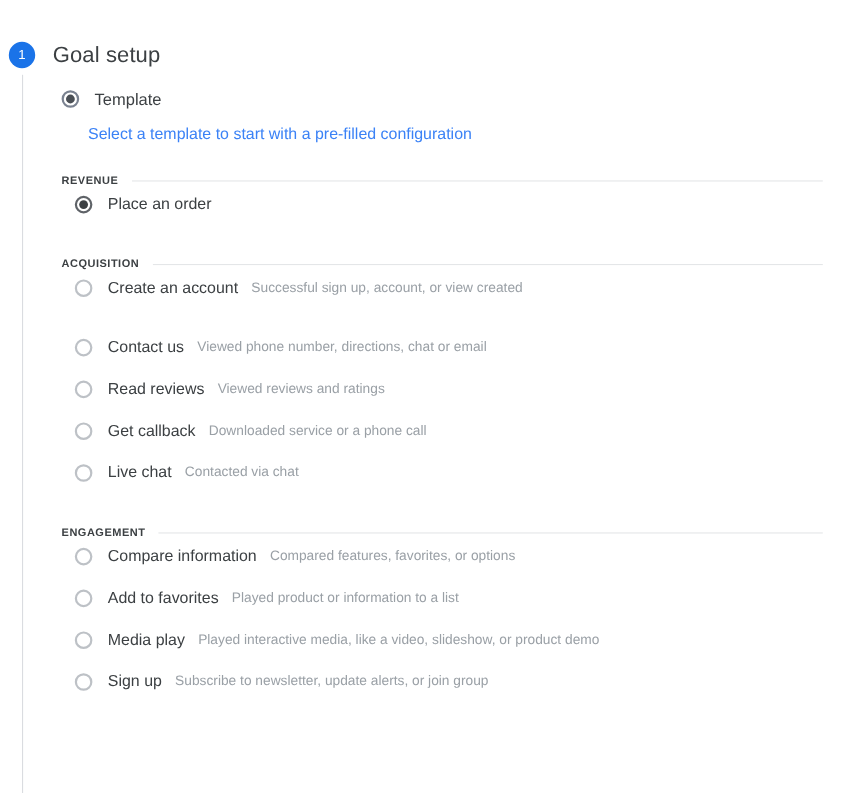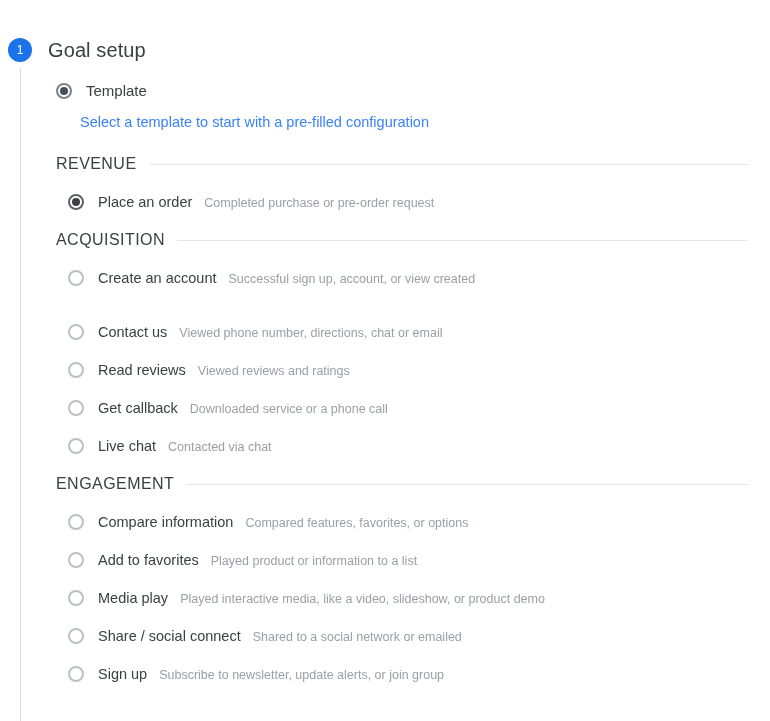--- a/index.html
+++ b/index.html
@@ -60,21 +60,21 @@
   }
 
   
   .content {
     padding-left: 56px;
     box-sizing: border-box;
   }
 
   .template-row {
     display: flex;
-    align-items: flex-end;
+    align-items: flex-start;
     margin-top: 14px;
   }
   .template-label {
     font-size: 15px;
     color: #3c4043;
     margin-left: 14px;
   }
 
   .help-text {
     font-size: 14.5px;
@@ -126,36 +126,36 @@
   }
   .section + .section {
     margin-top: 22px;
   }
   .section-head {
     display: flex;
     align-items: center;
     height: 16px;
   }
   .section-head .title {
-    font-size: 16px;
-    font-weight: normal;
+    font-size: 10px;
+    font-weight: bold;
     color: #3c4043;
     letter-spacing: 0.45px;
     white-space: nowrap;
   }
   .section-head .rule {
     flex: 1;
     height: 1px;
     background: #e4e6e8;
     margin-left: 12px;
   }
 
   .option {
     display: flex;
-    align-items: flex-end;
+    align-items: flex-start;
     height: 32px;
     margin-top: 6px;
     padding-left: 12px;
   }
   .option .label {
     font-size: 14.5px;
     color: #3c4043;
     margin-left: 14px;
     white-space: nowrap;
   }
@@ -186,21 +186,20 @@
 
 <div class="sections">
     <div class="section">
       <div class="section-head">
         <span class="title">REVENUE</span>
         <span class="rule"></span>
       </div>
       <div class="option">
         <span class="radio checked"></span>
         <span class="label">Place an order</span>
-        <span class="desc">Completed purchase or pre-order request</span>
       </div>
     </div>
     <div class="section">
       <div class="section-head">
         <span class="title">ACQUISITION</span>
         <span class="rule"></span>
       </div>
       <div class="option">
         <span class="radio"></span>
         <span class="label">Create an account</span>
@@ -244,22 +243,17 @@
         <span class="label">Add to favorites</span>
         <span class="desc">Played product or information to a list</span>
       </div>
       <div class="option">
         <span class="radio"></span>
         <span class="label">Media play</span>
         <span class="desc">Played interactive media, like a video, slideshow, or product demo</span>
       </div>
       <div class="option">
         <span class="radio"></span>
-        <span class="label">Share / social connect</span>
-        <span class="desc">Shared to a social network or emailed</span>
-      </div>
-      <div class="option">
-        <span class="radio"></span>
         <span class="label">Sign up</span>
         <span class="desc">Subscribe to newsletter, update alerts, or join group</span>
       </div>
     </div>
   </div>
 
 </body></html>

